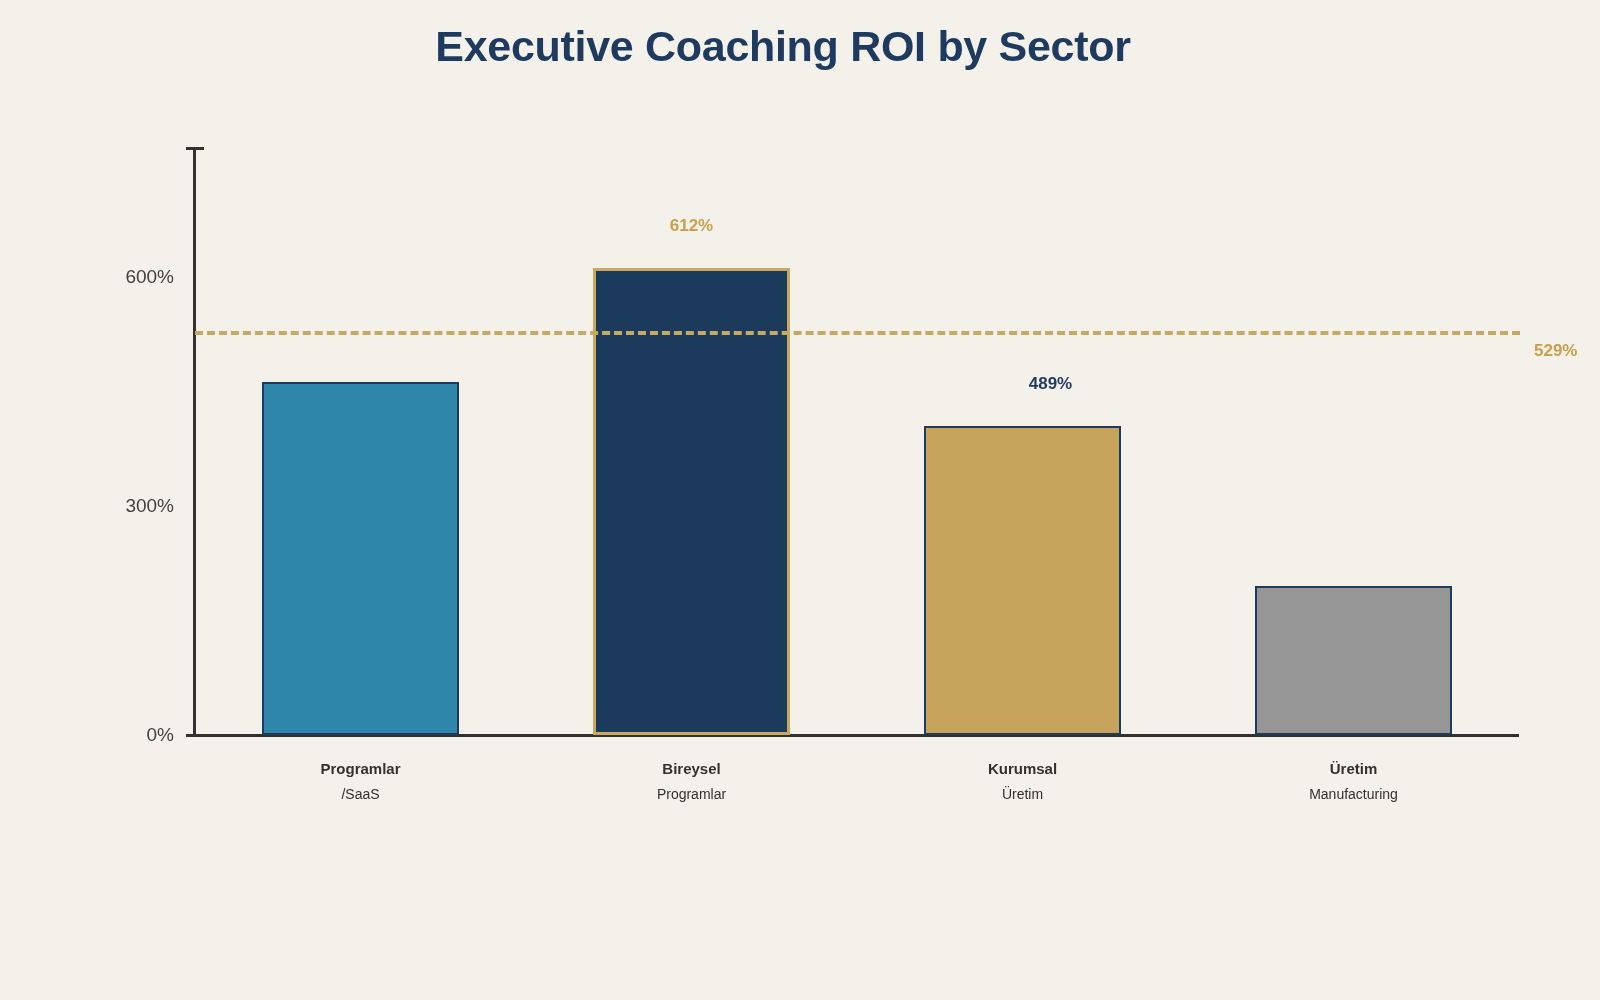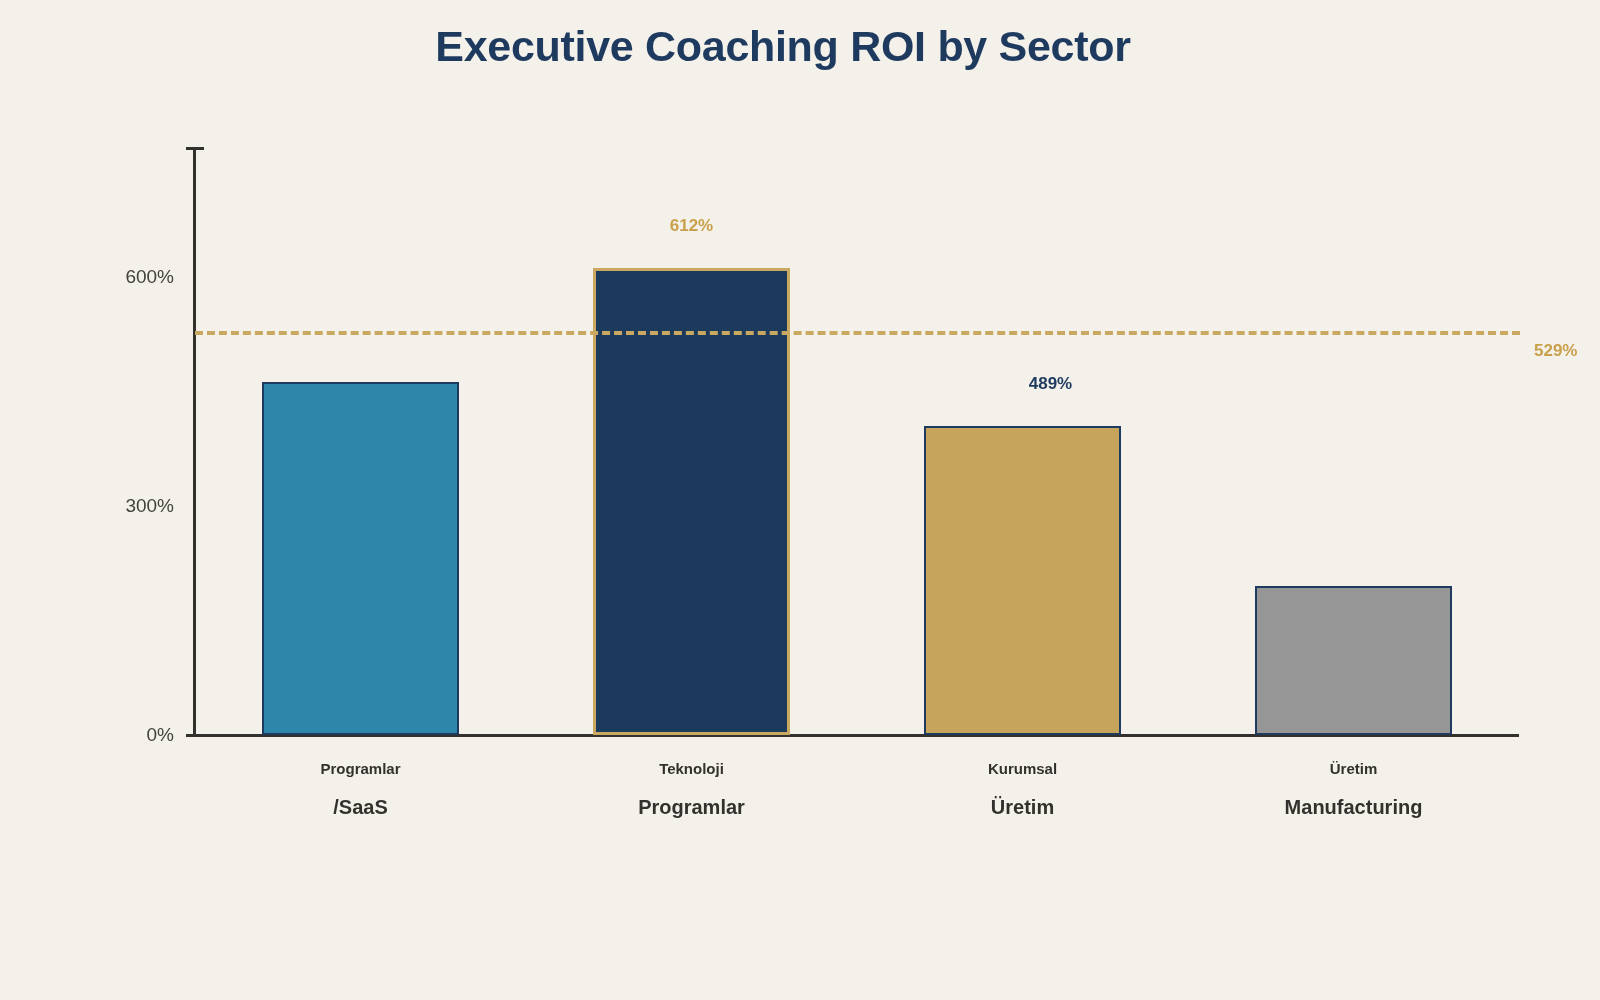--- a/index.html
+++ b/index.html
@@ -112,25 +112,24 @@
     transform: translateX(-50%);
     white-space: nowrap;
   }
   .cat-name {
     font-size: 15px;
     font-weight: bold;
     color: #33312E;
     line-height: 20px;
   }
   .cat-sub {
-    font-size: 20px;
+    font-size: 14px;
     color: #33312E;
     line-height: 20px;
-    margin-top: 18px;
-    font-weight: bold;
+    margin-top: 5px;
   }
 
   
   #avg-line {
     position: absolute;
     left: 195px;
     top: 410px;
     width: 1325px;
     height: 0;
     border-top: 4px dashed #C9A961;
@@ -186,21 +185,21 @@
 
   <div id="avg-line" style="top: 331.036px;"></div>
   <div id="avg-label" style="top: 331.036px; margin-top: 20px;">529%</div>
 
   <div id="labels-layer">
       <div class="cat-group" style="left: 360.5px; top: 759px;">
         <div class="cat-name">Programlar</div>
         <div class="cat-sub">/SaaS</div>
       </div>
       <div class="cat-group" style="left: 691.5px; top: 759px;">
-        <div class="cat-name">Teknoloji</div>
+        <div class="cat-name">Bireysel</div>
         <div class="cat-sub">Programlar</div>
       </div>
       <div class="cat-group" style="left: 1022.5px; top: 759px;">
         <div class="cat-name">Kurumsal</div>
         <div class="cat-sub">Üretim</div>
       </div>
       <div class="cat-group" style="left: 1353.5px; top: 759px; text-align: center;">
         <div class="cat-name">Üretim</div>
         <div class="cat-sub">Manufacturing</div>
       </div>

